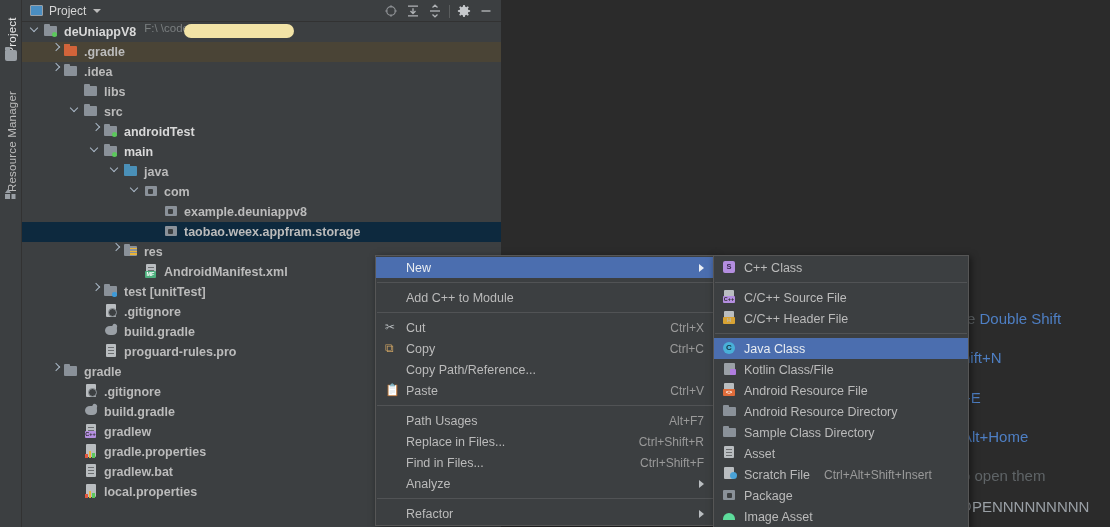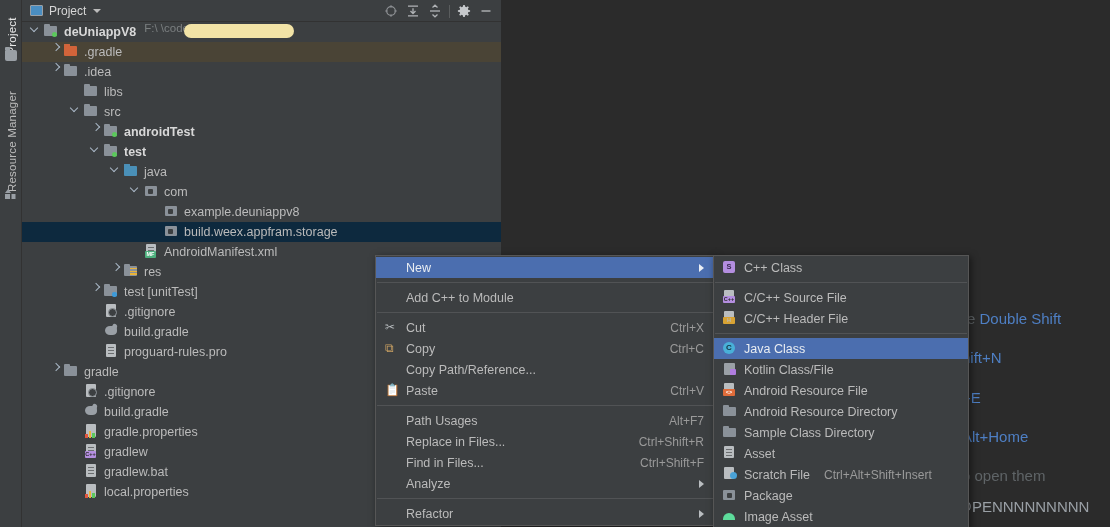--- a/index.html
+++ b/index.html
@@ -82,21 +82,21 @@
   .arrow.right:after {
     left: 3px; top: 2px; width: 5px; height: 5px;
     border-width: 1.4px 1.4px 0 0; transform: rotate(45deg);
   }
   .arrow.down:after {
     left: 1px; top: 3px; width: 5px; height: 5px;
     border-width: 0 1.4px 1.4px 0; transform: rotate(45deg);
   }
   .arrow.none:after { display: none; }
   .ticon { width: 16px; height: 16px; margin-right: 5px; flex: 0 0 auto; position: relative; }
-  .tlabel { line-height: 20px; }
+  .tlabel { line-height: 20px; font-weight: bold; }
   .tlabel.b { font-weight: bold; color: #d8d8d8; }
   .tpath { color: #7b7f80; font-size: 11.5px; margin-left: 8px; }
 
   
   .f-base {
     position: absolute; left: 1px; top: 4px; width: 13px; height: 10px;
     background: #8a9199; border-radius: 0 1px 1px 1px;
   }
   .f-base:before {
     content:""; position:absolute; left:0; top:-2.5px; width:6px; height:3px;
@@ -406,21 +406,21 @@
           </span>
           <span class="tlabel b">androidTest</span>
         </div>
         <div class="trow">
           <span style="display:inline-block;width:68px;flex:0 0 auto"></span>
           <span class="arrow down"></span>
           <span class="ticon">
             <span class="f-base"></span>
             <span class="dot-green"></span>
           </span>
-          <span class="tlabel b">test</span>
+          <span class="tlabel b">main</span>
         </div>
         <div class="trow">
           <span style="display:inline-block;width:88px;flex:0 0 auto"></span>
           <span class="arrow down"></span>
           <span class="ticon">
             <span class="f-base" style="background:#4a90b8"></span>
             <span style="position:absolute;left:1px;top:1.5px;width:6px;height:3px;background:#4a90b8;border-radius:1px 1px 0 0"></span>
           </span>
           <span class="tlabel">java</span>
         </div>
@@ -439,41 +439,41 @@
             <span class="pkg"></span>
           </span>
           <span class="tlabel">example.deuniappv8</span>
         </div>
         <div class="trow sel">
           <span style="display:inline-block;width:128px;flex:0 0 auto"></span>
           <span class="arrow none"></span>
           <span class="ticon">
             <span class="pkg"></span>
           </span>
-          <span class="tlabel">build.weex.appfram.storage</span>
+          <span class="tlabel">taobao.weex.appfram.storage</span>
+        </div>
+        <div class="trow">
+          <span style="display:inline-block;width:88px;flex:0 0 auto"></span>
+          <span class="arrow right"></span>
+          <span class="ticon">
+            <span class="f-base"></span>
+            <span class="res-lines"></span>
+          </span>
+          <span class="tlabel">res</span>
         </div>
         <div class="trow">
           <span style="display:inline-block;width:108px;flex:0 0 auto"></span>
           <span class="arrow none"></span>
           <span class="ticon">
             <span class="fileico"></span>
             <span class="badge b-mf">MF</span>
           </span>
           <span class="tlabel">AndroidManifest.xml</span>
         </div>
         <div class="trow">
-          <span style="display:inline-block;width:88px;flex:0 0 auto"></span>
-          <span class="arrow right"></span>
-          <span class="ticon">
-            <span class="f-base"></span>
-            <span class="res-lines"></span>
-          </span>
-          <span class="tlabel">res</span>
-        </div>
-        <div class="trow">
           <span style="display:inline-block;width:68px;flex:0 0 auto"></span>
           <span class="arrow right"></span>
           <span class="ticon">
             <span class="f-base"></span>
             <span class="dot-blue"></span>
           </span>
           <span class="tlabel">test [unitTest]</span>
         </div>
         <div class="trow">
           <span style="display:inline-block;width:68px;flex:0 0 auto"></span>
@@ -515,48 +515,48 @@
           </span>
           <span class="tlabel">.gitignore</span>
         </div>
         <div class="trow">
           <span style="display:inline-block;width:48px;flex:0 0 auto"></span>
           <span class="arrow none"></span>
           <span class="ticon">
             <span class="gradleico"></span>
           </span>
           <span class="tlabel">build.gradle</span>
+        </div>
+        <div class="trow">
+          <span style="display:inline-block;width:48px;flex:0 0 auto"></span>
+          <span class="arrow none"></span>
+          <span class="ticon">
+            <span class="fileico"></span>
+            <span class="badge b-cpp">C++</span>
+          </span>
+          <span class="tlabel">gradlew</span>
         </div>
         <div class="trow">
           <span style="display:inline-block;width:48px;flex:0 0 auto"></span>
           <span class="arrow none"></span>
           <span class="ticon">
             <span class="propico"></span>
             <span class="propbars">
               <i></i>
               <i></i>
               <i></i>
             </span>
           </span>
           <span class="tlabel">gradle.properties</span>
         </div>
         <div class="trow">
           <span style="display:inline-block;width:48px;flex:0 0 auto"></span>
           <span class="arrow none"></span>
           <span class="ticon">
             <span class="fileico"></span>
-            <span class="badge b-cpp">C++</span>
-          </span>
-          <span class="tlabel">gradlew</span>
-        </div>
-        <div class="trow">
-          <span style="display:inline-block;width:48px;flex:0 0 auto"></span>
-          <span class="arrow none"></span>
-          <span class="ticon">
-            <span class="fileico"></span>
           </span>
           <span class="tlabel">gradlew.bat</span>
         </div>
         <div class="trow">
           <span style="display:inline-block;width:48px;flex:0 0 auto"></span>
           <span class="arrow none"></span>
           <span class="ticon">
             <span class="propico"></span>
             <span class="propbars">
               <i></i>

